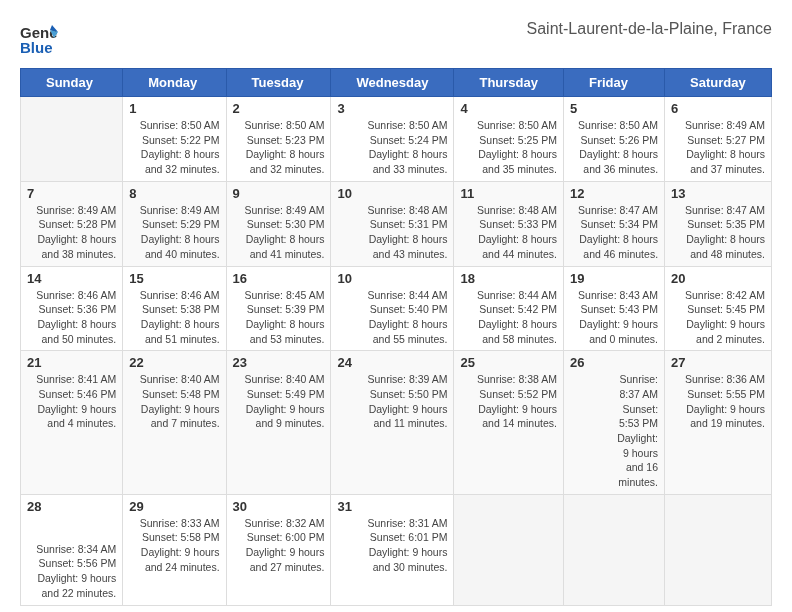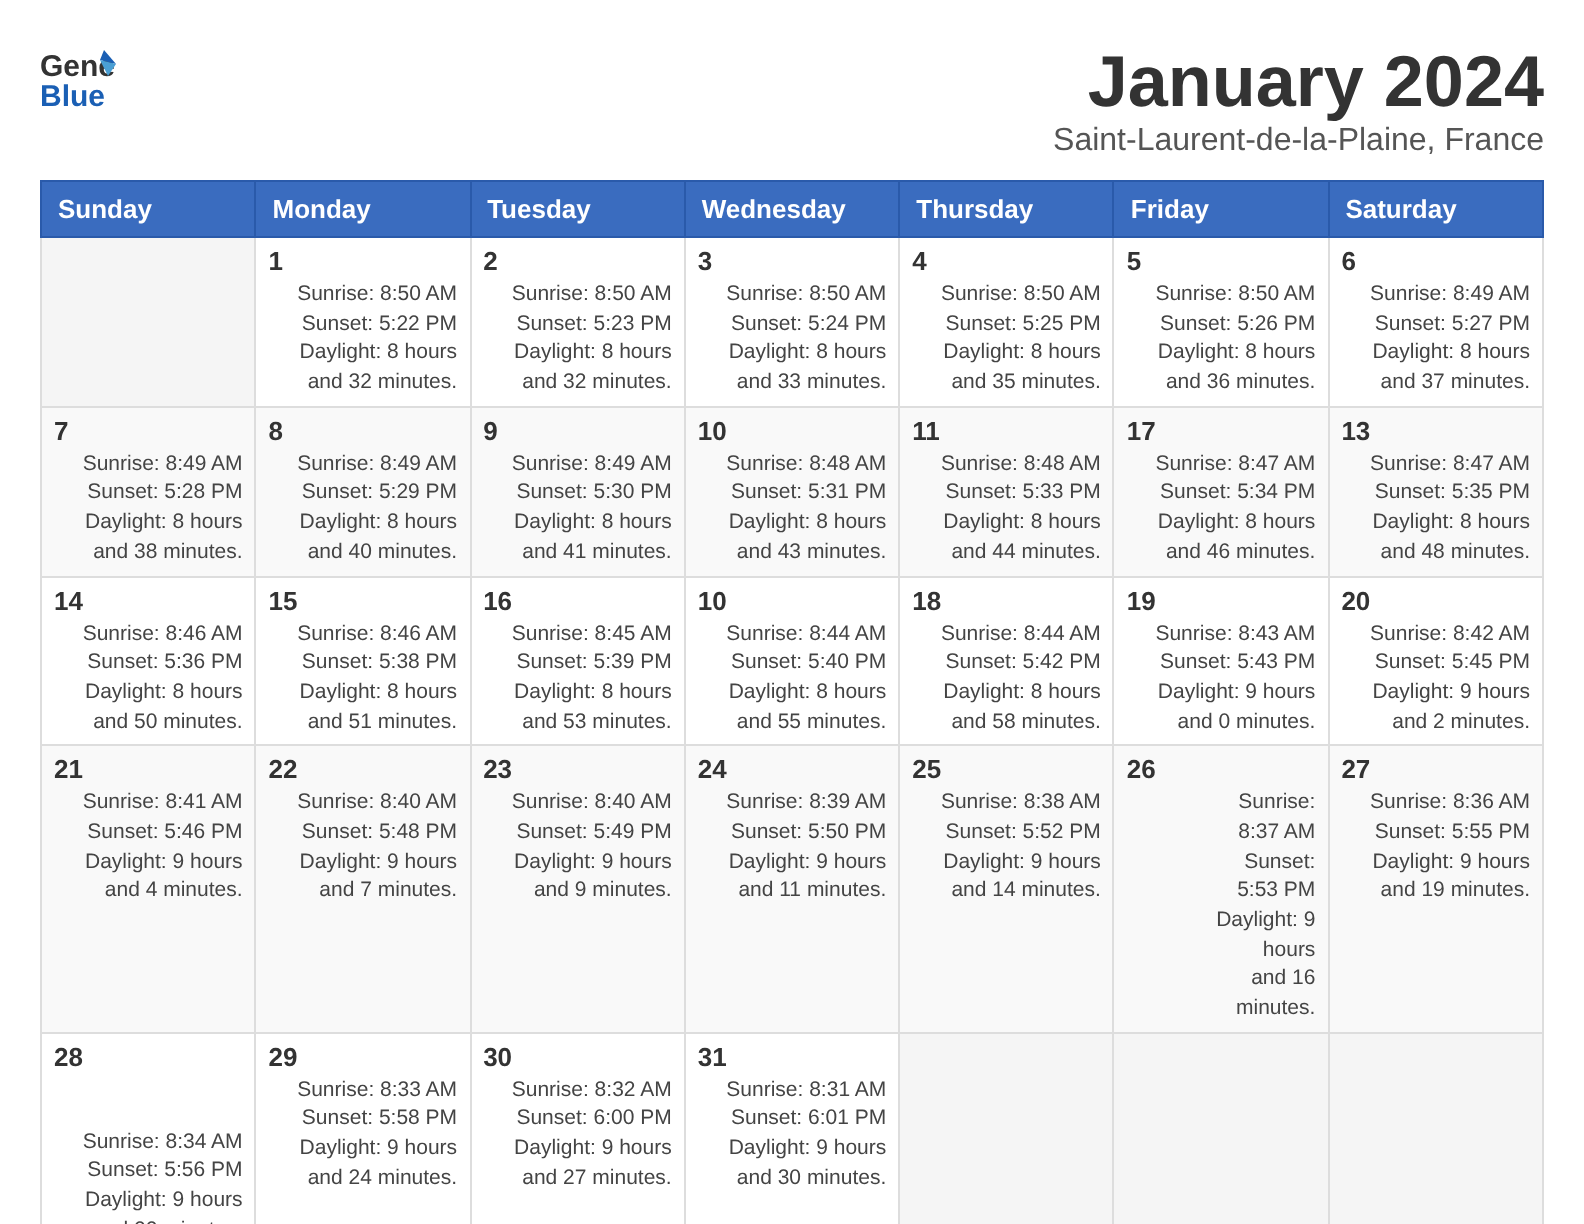--- a/index.html
+++ b/index.html
@@ -35,21 +35,21 @@
     }
     .calendar {
       width: 100%;
       border-collapse: collapse;
       font-size: 11px;
     }
     .calendar thead tr th {
       background-color: #3a6cbf;
       color: white;
       text-align: left;
-      padding: 6px 8px;
+      padding: 6px 25px;
       font-size: 13px;
       border: 1px solid #2a5aaa;
     }
     .calendar tbody tr td {
       vertical-align: top;
       border: 1px solid #ddd;
       padding: 4px 6px;
       width: calc(100% / 7);
       min-height: 90px;
       background: #fff;
@@ -86,21 +86,20 @@
     <div class="logo-wrapper">
       <svg width="38" height="38" viewBox="0 0 38 38">
         <text x="0" y="18" font-size="15" font-weight="bold" fill="#333" font-family="Arial">General</text>
         <text x="0" y="33" font-size="15" font-weight="bold" fill="#1a5fb4" font-family="Arial">Blue</text>
         <polygon points="32,5 38,12 30,10" fill="#1a5fb4"></polygon>
         <polygon points="30,10 38,12 34,18" fill="#4a9fd4"></polygon>
       </svg>
     </div>
   </div>
   <div class="title-section">
-    <div class="month-title">January 2024</div>
     <div class="location">Saint-Laurent-de-la-Plaine, France</div>
   </div>
 </div>
 
 <table class="calendar">
   <thead>
     <tr>
     <th>Sunday</th>
         <th>Monday</th>
         <th>Tuesday</th>
@@ -186,21 +185,21 @@
 and 43 minutes.</div>
         </td>
         <td>
           <div class="day-number">11</div>
           <div class="day-info" style="white-space: pre-line;">Sunrise: 8:48 AM
 Sunset: 5:33 PM
 Daylight: 8 hours
 and 44 minutes.</div>
         </td>
         <td>
-          <div class="day-number">17</div>
+          <div class="day-number">12</div>
           <div class="day-info" style="white-space: pre-line;">Sunrise: 8:47 AM
 Sunset: 5:34 PM
 Daylight: 8 hours
 and 46 minutes.</div>
         </td>
         <td>
           <div class="day-number">13</div>
           <div class="day-info" style="white-space: pre-line;">Sunrise: 8:47 AM
 Sunset: 5:35 PM
 Daylight: 8 hours

